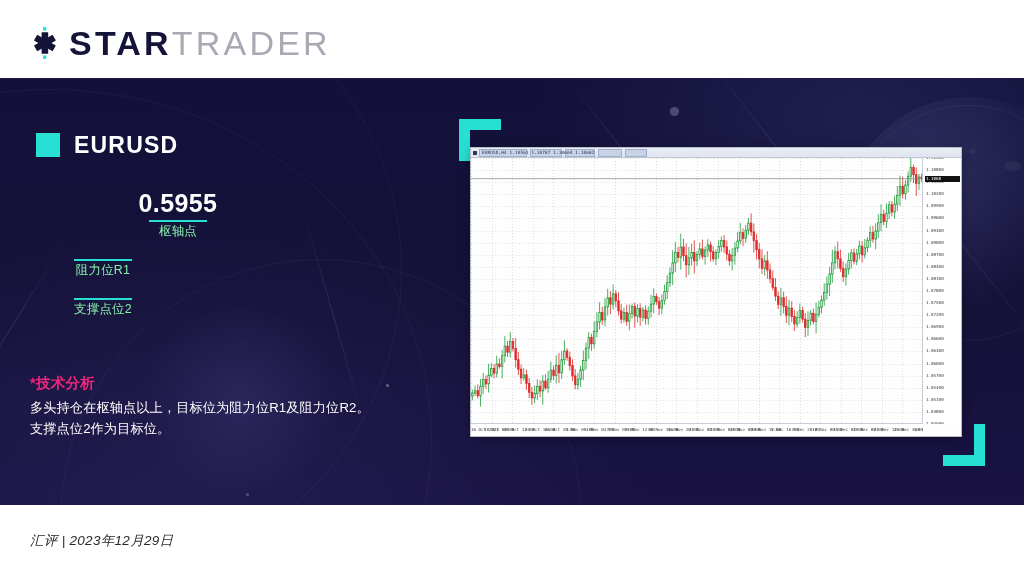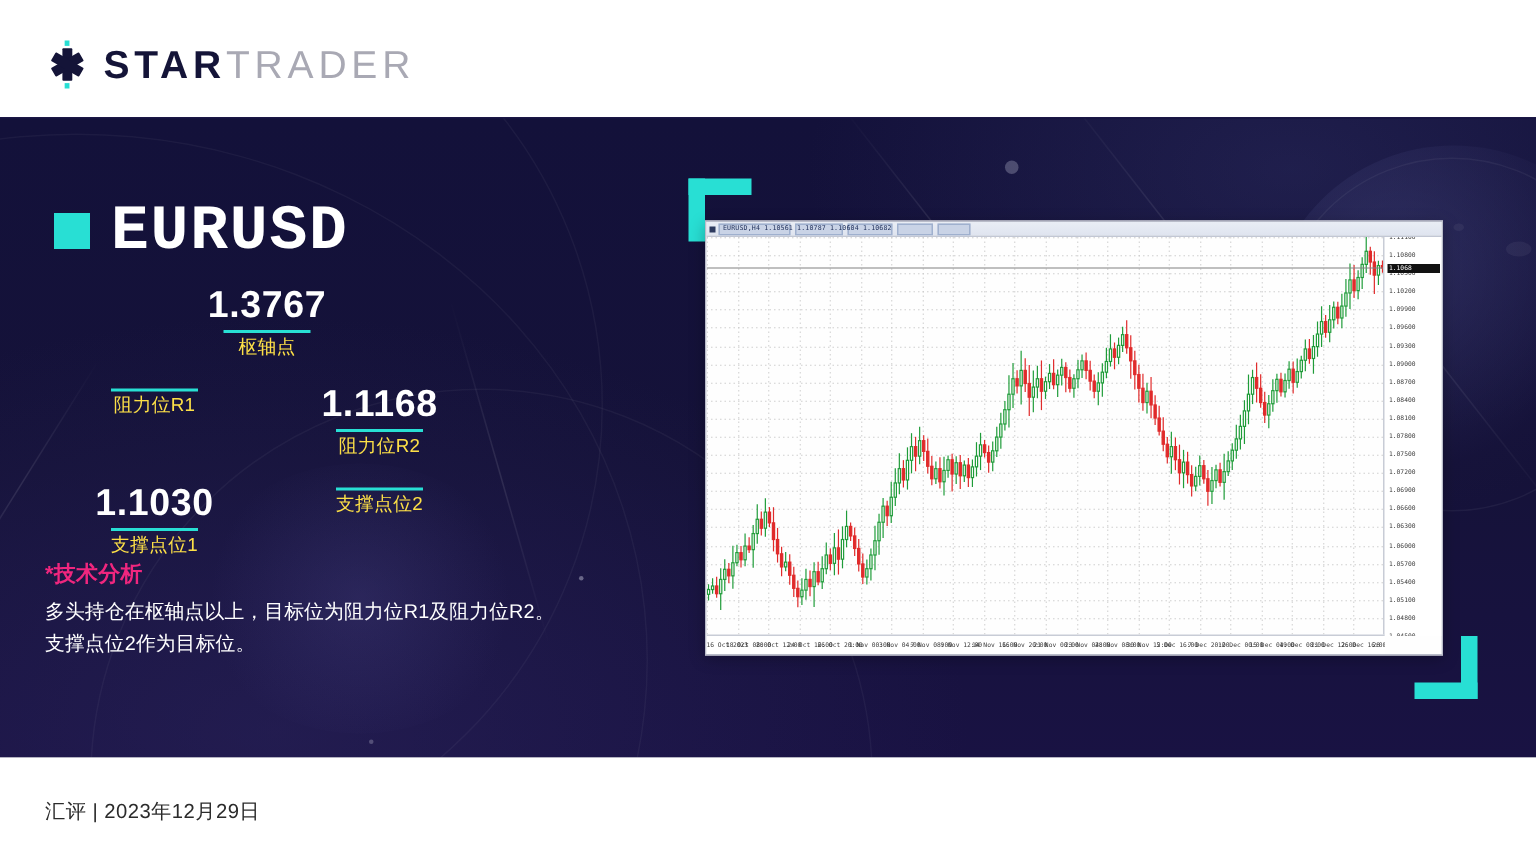--- a/index.html
+++ b/index.html
@@ -9,21 +9,21 @@
     font-family:"Liberation Sans","DejaVu Sans",sans-serif;
     -webkit-font-smoothing:antialiased;
   }
   .page{position:relative;width:1024px;height:576px;overflow:hidden;background:#fff;}
 
   
   .header{position:absolute;left:0;top:0;width:1024px;height:79px;background:#fff;}
   .logo-wrap{position:absolute;left:28px;top:26px;display:flex;align-items:center;height:34px;}
   .logo-mark{position:relative;width:34px;height:34px;margin-right:7px;}
   .logo-mark svg{display:block;}
-  .logo-text{font-size:26px;letter-spacing:3.2px;font-weight:700;line-height:1;white-space:nowrap;}
+  .logo-text{font-size:34px;letter-spacing:3.2px;font-weight:700;line-height:1;white-space:nowrap;}
   .logo-text .t1{color:#141438;}
   .logo-text .t2{color:#a9a9b4;font-weight:400;}
   .header-rule{position:absolute;left:0;top:78px;width:1024px;height:2px;background:#1b1746;}
 
   
   .stage{position:absolute;left:0;top:79px;width:1024px;height:426px;background:#13113a;overflow:hidden;}
   .stage .grad{position:absolute;inset:0;
     background:
       radial-gradient(520px 300px at 84% 8%, rgba(60,62,120,.30), rgba(60,62,120,0) 62%),
       radial-gradient(700px 420px at 18% 96%, rgba(46,40,96,.45), rgba(46,40,96,0) 66%),
@@ -33,29 +33,29 @@
   .blob{position:absolute;border-radius:50%;}
   .dot{position:absolute;border-radius:50%;background:rgba(200,200,220,.30);}
   .planet{position:absolute;right:-70px;top:18px;width:250px;height:250px;border-radius:50%;
     background:radial-gradient(circle at 35% 32%, rgba(70,72,128,.42), rgba(26,23,64,.18) 58%, rgba(19,17,58,0) 72%);}
   .planet-ring{position:absolute;right:-62px;top:26px;width:234px;height:234px;border-radius:50%;border:1px solid rgba(255,255,255,.05);}
   .planet-crater{position:absolute;border-radius:50%;background:rgba(255,255,255,.05);}
 
   
   .title-row{position:absolute;left:36px;top:133px;display:flex;align-items:center;}
   .title-sq{width:24px;height:24px;background:#28dfd4;margin-right:14px;}
-  .title-txt{color:#fff;font-size:42px;font-weight:700;letter-spacing:1.2px;line-height:1;font-family:Liberation Mono, monospace;}
+  .title-txt{color:#fff;font-size:23px;font-weight:700;letter-spacing:1.2px;line-height:1;}
 
   .pivots{position:absolute;left:28px;top:190px;width:300px;}
   .pv-row{display:flex;}
   .pv{width:50%;text-align:center;}
   .pv.single{width:100%;}
   .pv-val{color:#ffffff;font-size:25px;font-weight:700;line-height:1.08;letter-spacing:.4px;}
   .pv-ul{width:58px;height:2px;background:#28dfd4;margin:3px auto 3px;}
-  .pv-lbl{color:#fde047;font-size:12.5px;line-height:1.1;letter-spacing:.2px;}
+  .pv-lbl{color:#86efac;font-size:12.5px;line-height:1.1;letter-spacing:.2px;}
   .pv-gap{height:17px;}
 
   .analysis{position:absolute;left:30px;top:388px;width:372px;}
   .an-title{color:#f0267e;font-size:14.5px;font-weight:700;line-height:1.2;margin-bottom:6px;letter-spacing:.3px;}
   .an-body{color:#ffffff;font-size:13.2px;line-height:1.55;letter-spacing:.1px;}
 
   
   .brk{position:absolute;}
   .brk i{position:absolute;background:#28dfd4;display:block;}
   .brk-tl{left:459px;top:119px;width:42px;height:42px;}
@@ -77,21 +77,21 @@
   .chart-body{position:relative;height:278px;background:#fefefe;}
   .plot{position:absolute;left:0;top:0;right:38px;bottom:12px;overflow:hidden;}
   .price-axis{position:absolute;right:0;top:0;width:38px;bottom:12px;background:#fff;border-left:1px solid #c8ccd6;overflow:hidden;}
   .date-axis{position:absolute;left:0;right:38px;bottom:0;height:12px;background:#fff;border-top:1px solid #c8ccd6;overflow:hidden;}
   .axis-lbl{position:absolute;font-family:"DejaVu Sans Mono","Liberation Mono",monospace;
     font-size:4.2px;color:#3a3a3a;white-space:nowrap;line-height:6px;}
   .price-cur{position:absolute;right:1px;background:#111;color:#fff;font-size:4.2px;
     font-family:"DejaVu Sans Mono","Liberation Mono",monospace;padding:0 1px;line-height:6px;}
 
   
-  .footer{position:absolute;left:0;top:505px;width:1024px;height:71px;background:#fff;}
+  .footer{position:absolute;left:0;top:505px;width:1024px;height:71px;background:#fff;font-style:italic;}
   .footer-txt{position:absolute;left:30px;top:27px;color:#2b2b2b;font-size:13.5px;letter-spacing:.3px;}
 </style>
 </head>
 <body>
 
 <div class="page">
 
   <div class="header">
     <div class="logo-wrap">
       <div class="logo-mark">
@@ -133,44 +133,34 @@
     <div class="planet-crater" style="right:48px;top:70px;width:7px;height:5px;"></div>
 
     <div class="title-row" style="top:54px">
       <div class="title-sq"></div>
       <div class="title-txt">EURUSD</div>
     </div>
 
     <div class="pivots" style="top:111px">
       <div class="pv-row">
         <div class="pv single">
-          <div class="pv-val">1.3767</div>
+          <div class="pv-val">0.5955</div>
           <div class="pv-ul"></div>
           <div class="pv-lbl">枢轴点</div>
         </div>
       </div>
       <div class="pv-gap"></div>
       <div class="pv-row">
         <div class="pv">
           <div class="pv-ul"></div>
           <div class="pv-lbl">阻力位R1</div>
         </div>
-        <div class="pv">
-          <div class="pv-val">1.1168</div>
-          <div class="pv-ul"></div>
-          <div class="pv-lbl">阻力位R2</div>
-        </div>
       </div>
       <div class="pv-gap"></div>
       <div class="pv-row">
-        <div class="pv">
-          <div class="pv-val">1.1030</div>
-          <div class="pv-ul"></div>
-          <div class="pv-lbl">支撑点位1</div>
-        </div>
         <div class="pv">
           <div class="pv-ul"></div>
           <div class="pv-lbl">支撑点位2</div>
         </div>
       </div>
     </div>
 
     <div class="analysis" style="top:296px">
       <div class="an-title">*技术分析</div>
       <div class="an-body">多头持仓在枢轴点以上，目标位为阻力位R1及阻力位R2。</div>

